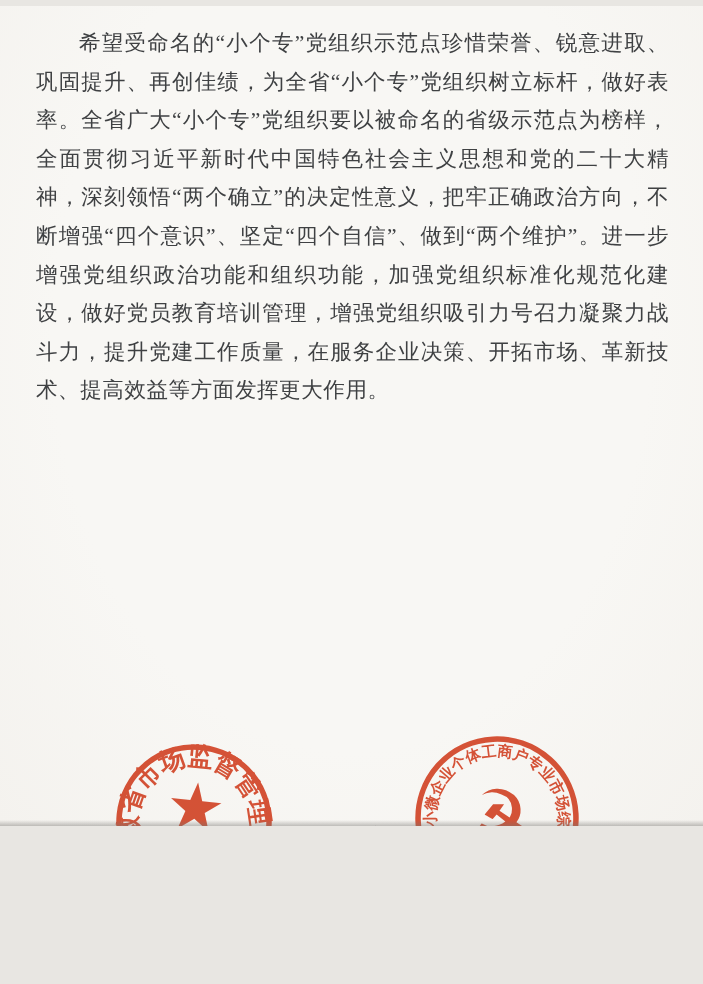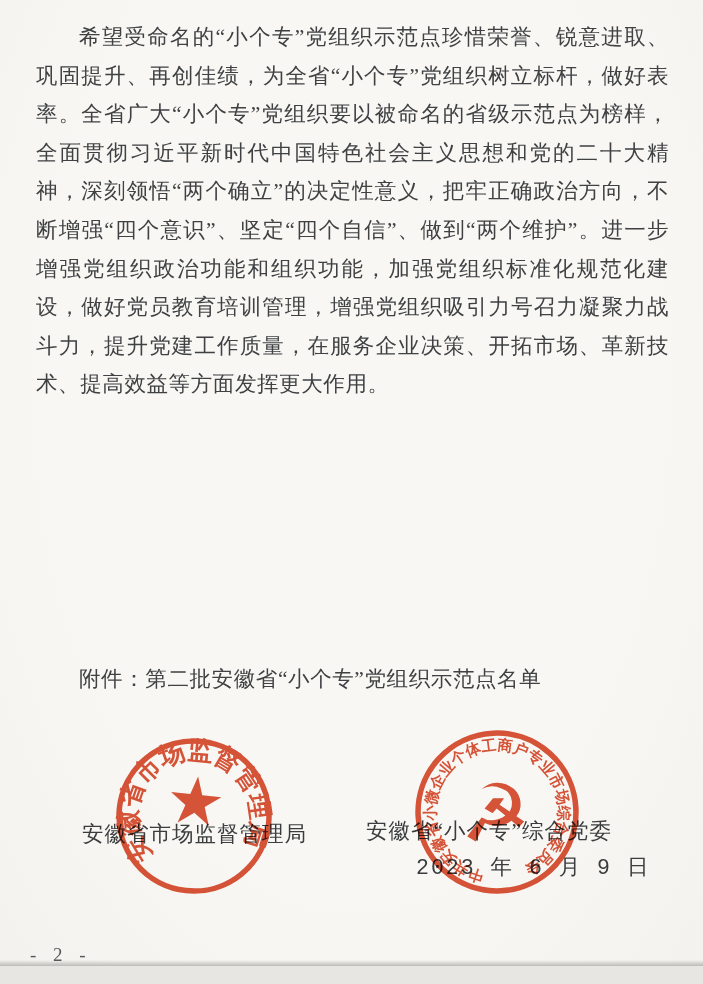--- a/index.html
+++ b/index.html
@@ -1,19 +1,19 @@
 <!DOCTYPE html>
 <html><head>
 <meta charset="utf-8">
 <style>
   html,body{margin:0;padding:0;background:#e8e6e2;}
   .page{
     position:relative;
-    width:703px;height:966px;
-    margin:0 auto;
+    width:703px;height:820px;
+    margin:6px auto;
     background:
       radial-gradient(ellipse at 50% 40%, #f8f7f4 60%, #f4f2ee 100%);
     overflow:hidden;
     font-family:"Liberation Serif","DejaVu Serif",serif;
     color:#3f4143;
   }
   .body-text{
     position:absolute;left:36px;top:18px;width:633px;
     font-size:21.5px;line-height:38.6px;
     letter-spacing:0.6px;
@@ -57,21 +57,20 @@
 </style>
 </head>
 <body>
 
 <div class="page">
 
   <div class="body-text">
     <p class="para">希望受命名的“小个专”党组织示范点珍惜荣誉、锐意进取、巩固提升、再创佳绩，为全省“小个专”党组织树立标杆，做好表率。全省广大“小个专”党组织要以被命名的省级示范点为榜样，全面贯彻习近平新时代中国特色社会主义思想和党的二十大精神，深刻领悟“两个确立”的决定性意义，把牢正确政治方向，不断增强“四个意识”、坚定“四个自信”、做到“两个维护”。进一步增强党组织政治功能和组织功能，加强党组织标准化规范化建设，做好党员教育培训管理，增强党组织吸引力号召力凝聚力战斗力，提升党建工作质量，在服务企业决策、开拓市场、革新技术、提高效益等方面发挥更大作用。</p>
   </div>
 
-  <div class="attachment">附件：第二批安徽省“小个专”党组织示范点名单</div>
 
   <div class="sign sign-left">安徽省市场监督管理局</div>
   <div class="sign sign-right">安徽省“小个专”综合党委</div>
   <div class="date">2023 年 6 月 9 日</div>
 
   <svg class="seal seal-left" viewBox="0 0 160 160">
     <circle cx="80" cy="80" r="75" fill="none" stroke-width="5.5" stroke="#d9482a"></circle>
     <path id="sealArcLeft" d="M 43.4 123.7 A 57 57 0 1 1 116.6 123.7" fill="none"></path>
     <text class="ring-text" fill="#d9482a">
       <textPath href="#sealArcLeft" textLength="252" lengthAdjust="spacingAndGlyphs">安徽省市场监督管理局</textPath>

